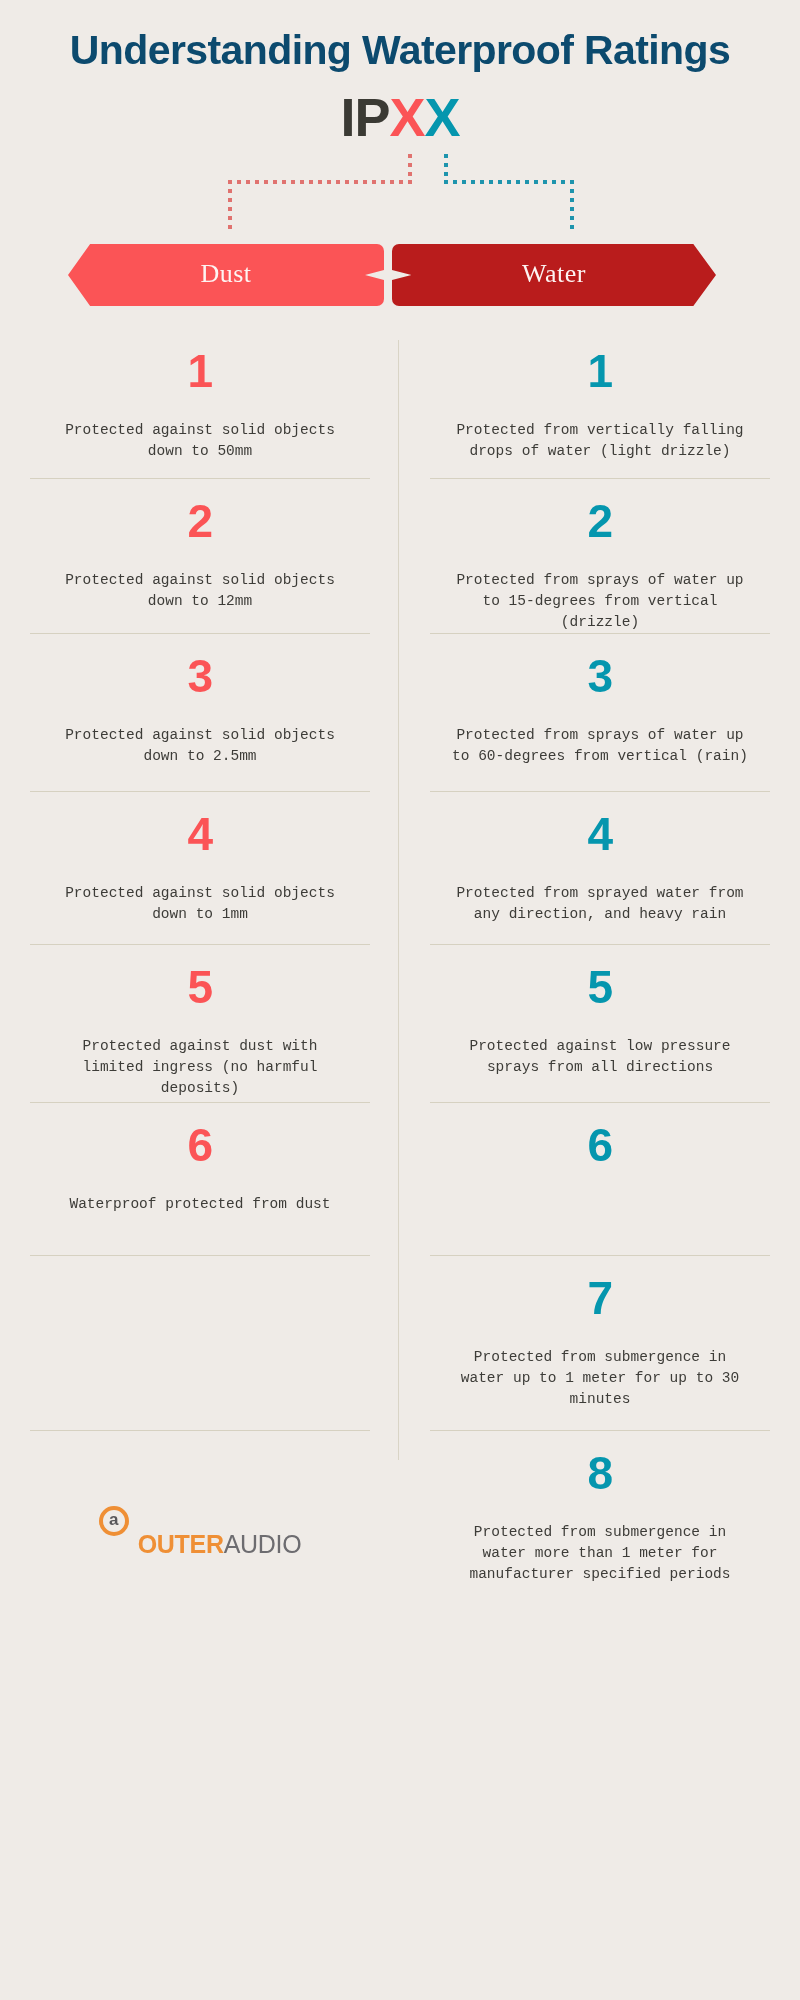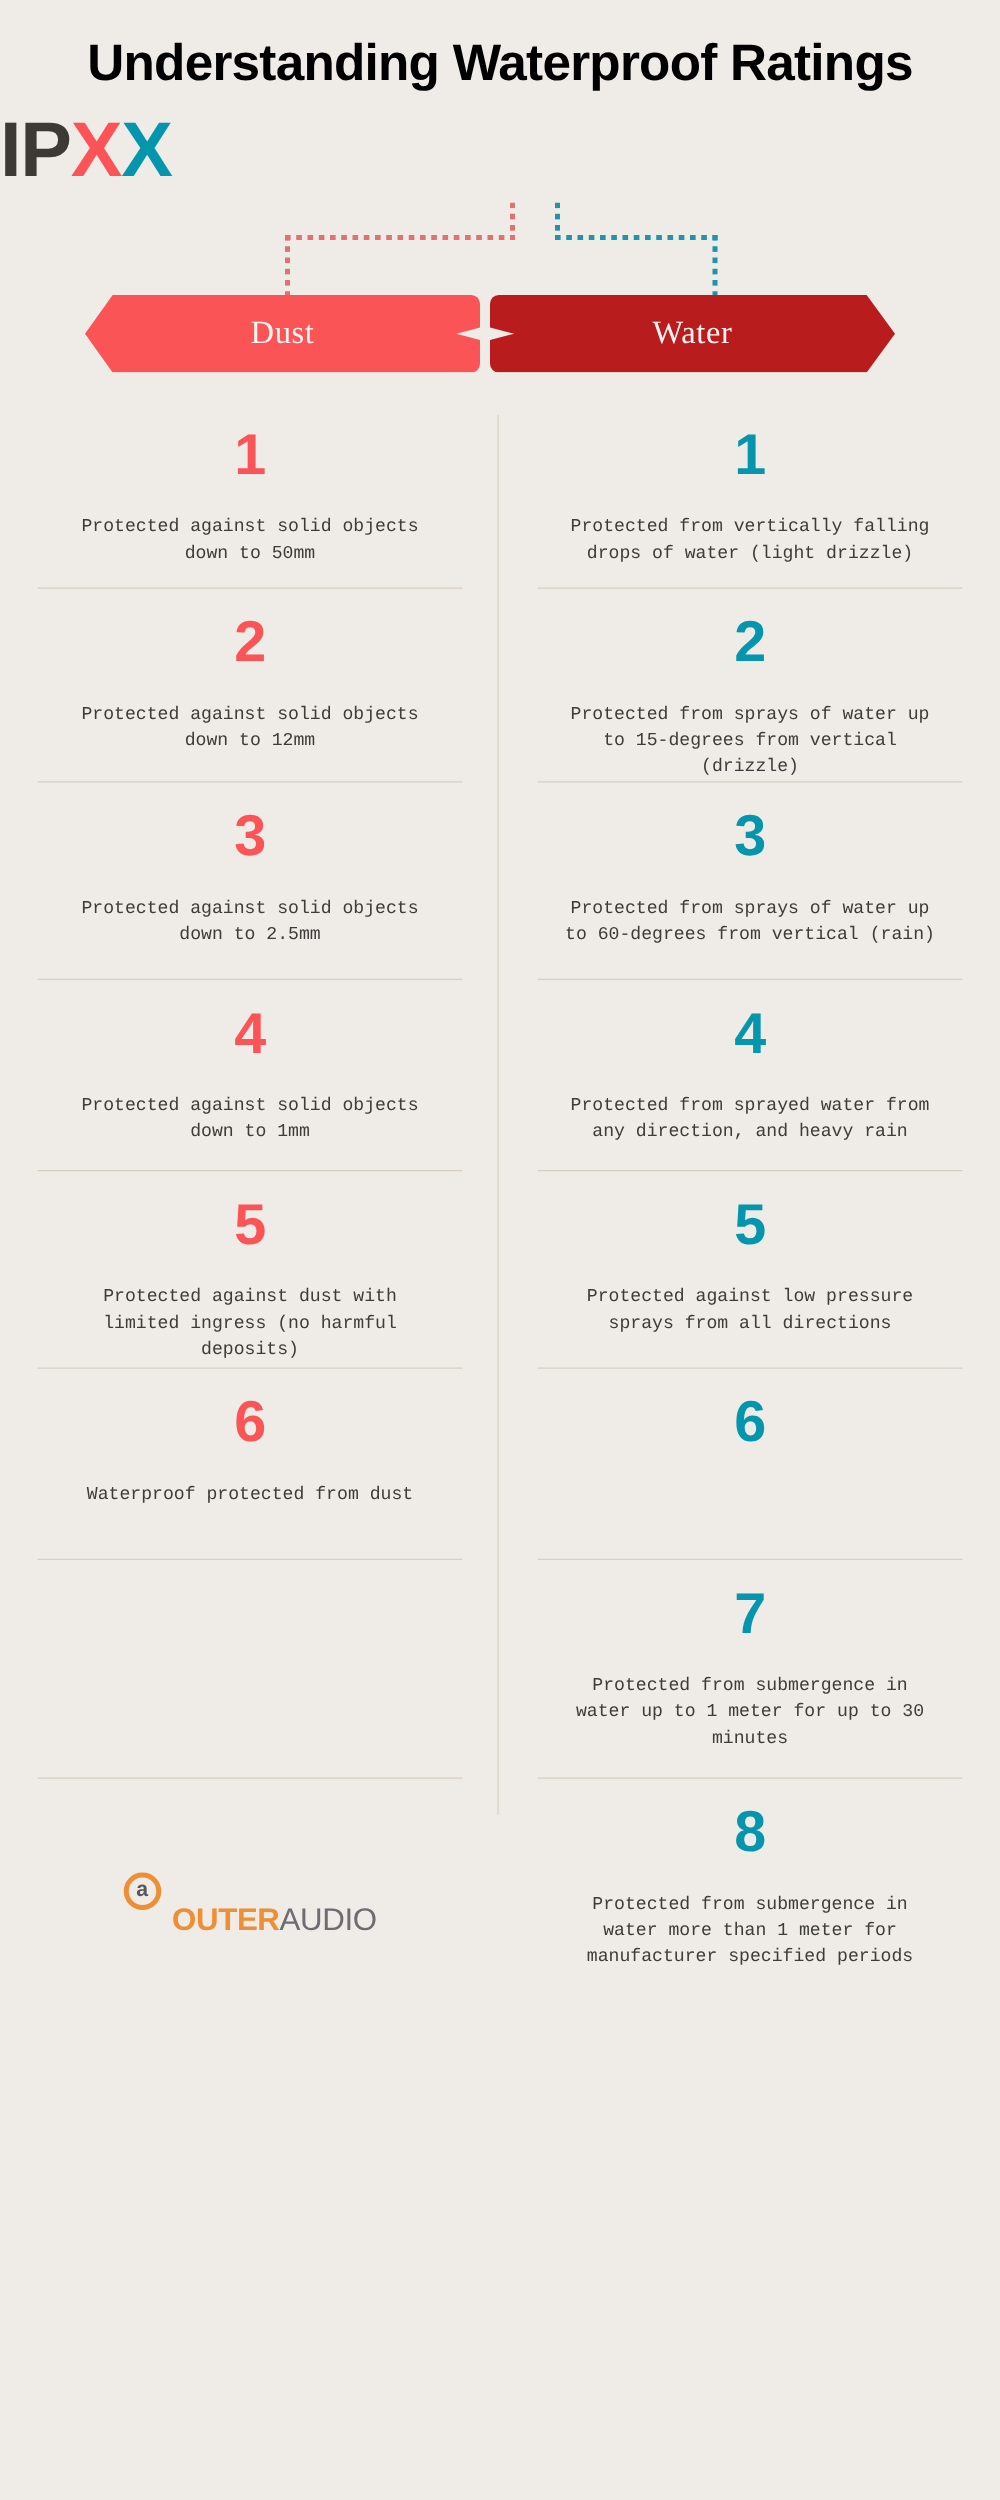--- a/index.html
+++ b/index.html
@@ -18,30 +18,30 @@
     height: 2000px;
     background: #efebe7;
   }
 
   
   .title {
     text-align: center;
     font-family: "Liberation Sans", sans-serif;
     font-size: 41px;
     font-weight: bold;
-    color: #000000;
+    color: #0c4a6e;
     letter-spacing: -0.6px;
     padding-top: 27px;
   }
 
   
   .ipxx {
-    text-align: left;
-    font-family: "Liberation Sans", sans-serif;
-    font-size: 62px;
+    text-align: center;
+    font-family: "Liberation Sans", sans-serif;
+    font-size: 54px;
     font-weight: bold;
     letter-spacing: -1px;
     margin-top: 16px;
     line-height: 1;
   }
   .ip-ip { color: #3b3a34; }
   .ip-x1 { color: #fb5456; }
   .ip-x2 { color: #0596ae; }
 
   
@@ -80,21 +80,21 @@
     left: 570px; top: 36px; width: 4px; height: 52px;
     background-image: linear-gradient(to bottom, #1e94ad 50%, transparent 50%);
     background-size: 4px 9px;
   }
 
   
   .banners {
     position: relative;
     width: 800px;
     height: 62px;
-    margin-top: 4px;
+    margin-top: 20px;
   }
   .banner {
     position: absolute;
     height: 62px;
     display: flex;
     align-items: center;
     justify-content: center;
     color: #fdf4f2;
     font-family: "Liberation Serif", serif;
     font-size: 26px;

